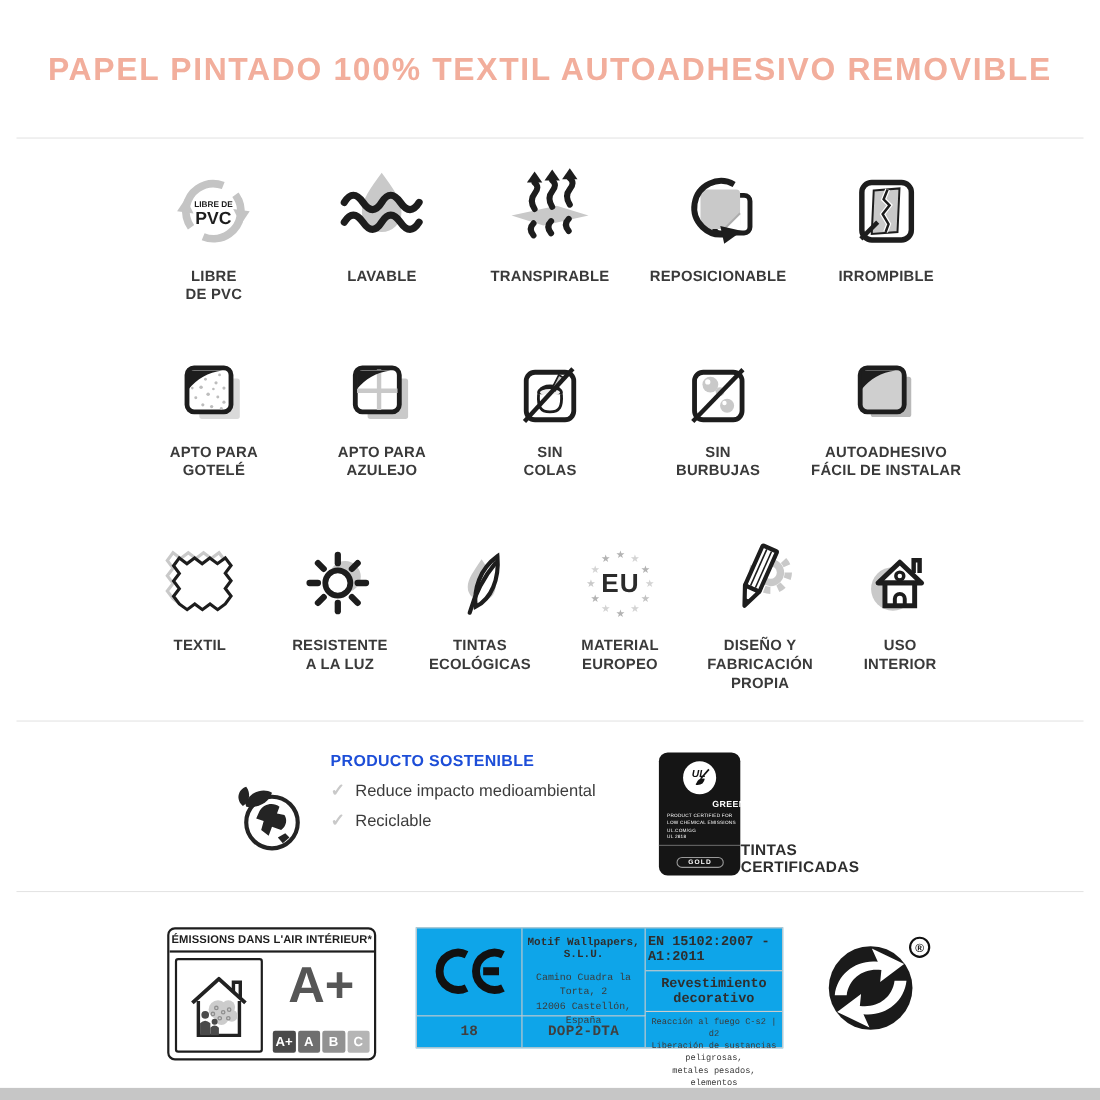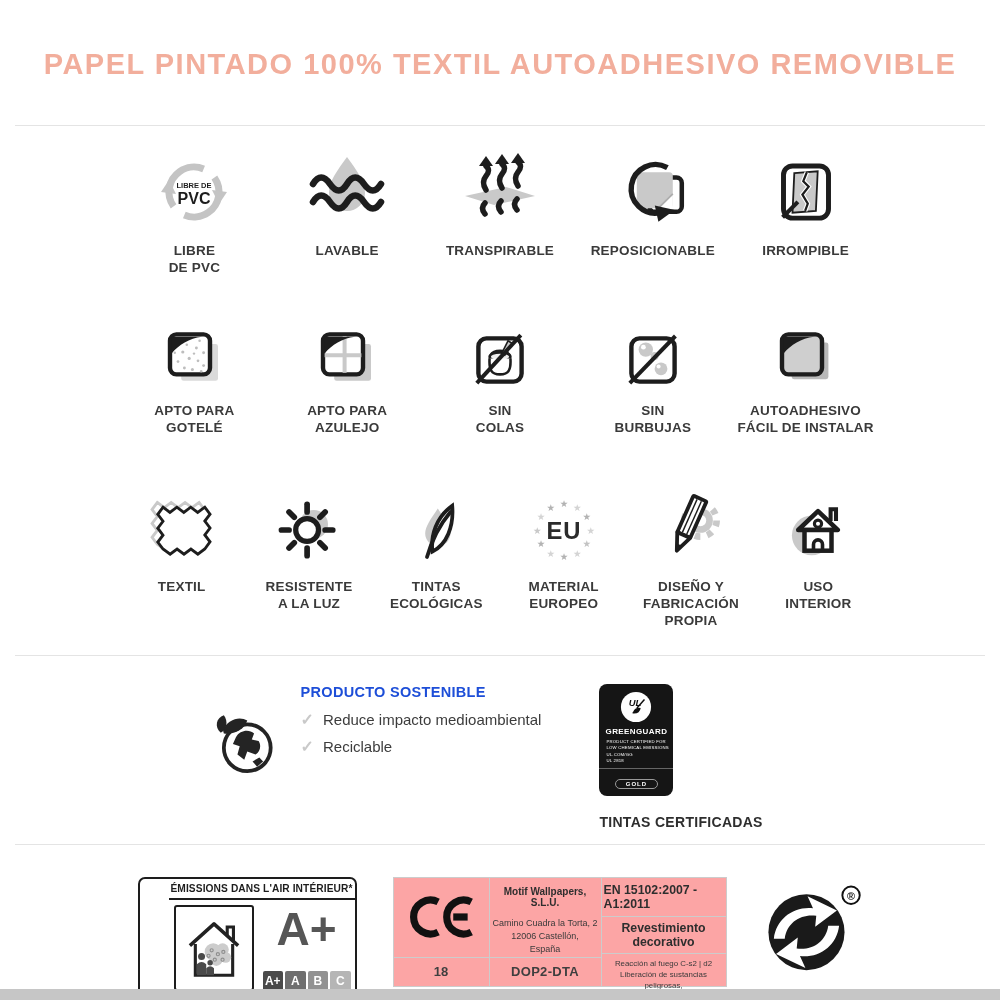--- a/index.html
+++ b/index.html
@@ -23,47 +23,47 @@
   .feature-label{margin-top:10px;font-size:13.5px;font-weight:bold;text-align:center;
       line-height:17px;letter-spacing:.2px;white-space:pre-line;color:#3a3a3a;}
   
   .sust{display:flex;justify-content:center;gap:58px;margin-top:28px;align-items:flex-start;}
   .sust-left{display:flex;gap:22px;}
   .earth-wrap{margin-top:26px;}
   .sust-heading{font-size:14.5px;font-weight:bold;color:#1d4ed8;margin-bottom:6px;letter-spacing:.3px;}
   .sust-list{list-style:none;margin:0;padding:0;}
   .sust-list li{font-size:15px;line-height:27px;color:#3c3c3c;}
   .check{color:#c9c9c9;font-weight:bold;margin-right:9px;font-size:16px;}
-  .sust-right{display:flex;flex-direction:column;align-items:flex-start;width:190px;}
+  .sust-right{display:flex;align-items:flex-end;width:190px;}
   .gg-badge{width:74px;background:#151515;border-radius:8px;color:#fff;text-align:center;
       padding:7px 0 6px;}
   .gg-ul-wrap{display:flex;justify-content:center;}
-  .gg-name{font-size:8px;font-weight:bold;letter-spacing:.4px;margin-top:4px;}
+  .gg-name{font-size:8px;font-weight:bold;letter-spacing:.4px;margin-top:4px;margin-left:48px;}
   .gg-cert{font-size:4.3px;line-height:1.5;text-align:left;padding:3px 0 3px 7px;
       white-space:pre-line;letter-spacing:.2px;border-bottom:1px solid #666;margin-bottom:3px;}
   .gg-gold{display:inline-block;border:1px solid #999;border-radius:5px;font-size:6px;
       letter-spacing:1px;padding:1px 10px;font-weight:bold;}
   .sust-caption{font-size:14px;font-weight:bold;margin-top:18px;color:#2e2e2e;letter-spacing:.3px;}
   
   .compliance{display:flex;justify-content:center;gap:36px;margin-top:32px;align-items:flex-start;}
-  .air-label{width:186px;border:2px solid #1d1d1d;border-radius:7px;overflow:hidden;background:#fff;padding-left:29px;}
+  .air-label{width:186px;border:2px solid #1d1d1d;border-radius:7px;overflow:hidden;background:#fff;}
   .air-title{font-size:10.2px;font-weight:bold;text-align:center;color:#1d1d1d;
       padding:4px 1px;border-bottom:2px solid #1d1d1d;letter-spacing:.1px;}
   .air-body{display:flex;}
   .air-house{border:2px solid #1d1d1d;border-radius:3px;margin:5px;flex:0 0 76px;
       display:flex;align-items:center;justify-content:center;}
   .air-right{flex:1;display:flex;flex-direction:column;}
   .air-grade{font-size:46px;font-weight:bold;color:#565656;text-align:center;line-height:1;
       margin-top:6px;flex:1;}
   .air-scale{display:flex;gap:2px;margin:4px 4px 5px;}
   .air-scale span{flex:1;height:20px;display:flex;align-items:center;justify-content:center;
       color:#fff;font-weight:bold;font-size:12px;border-radius:2px;}
   .sc0{background:#4a4a4a;} .sc1{background:#6f6f6f;} .sc2{background:#929292;} .sc3{background:#b5b5b5;}
   .ce-grid{display:grid;grid-template-columns:96px 112px 124px;grid-template-rows:80px 28px;
-      border:1px solid #ccc;background:#fca5a5;}
+      border:1px solid #ccc;background:#0ea5e9;font-family:Liberation Mono, monospace;}
   .ce-cell{border-right:1px solid #ccc;border-bottom:1px solid #ccc;}
   .ce-mark-cell{grid-column:1;grid-row:1;display:flex;align-items:center;justify-content:center;}
   .ce-co-cell{grid-column:2;grid-row:1;text-align:center;padding-top:8px;}
   .ce-company{font-size:10px;font-weight:bold;color:#2e2e2e;}
   .ce-address{font-size:9px;margin-top:9px;line-height:1.45;white-space:pre-line;color:#3a3a3a;}
   .ce-year{grid-column:1;grid-row:2;border-bottom:none;display:flex;align-items:center;
       justify-content:center;font-size:13px;font-weight:bold;}
   .ce-dop{grid-column:2;grid-row:2;border-bottom:none;display:flex;align-items:center;
       justify-content:center;font-size:13px;font-weight:bold;letter-spacing:.3px;}
   .ce-col3{grid-column:3;grid-row:1/3;display:flex;flex-direction:column;}

